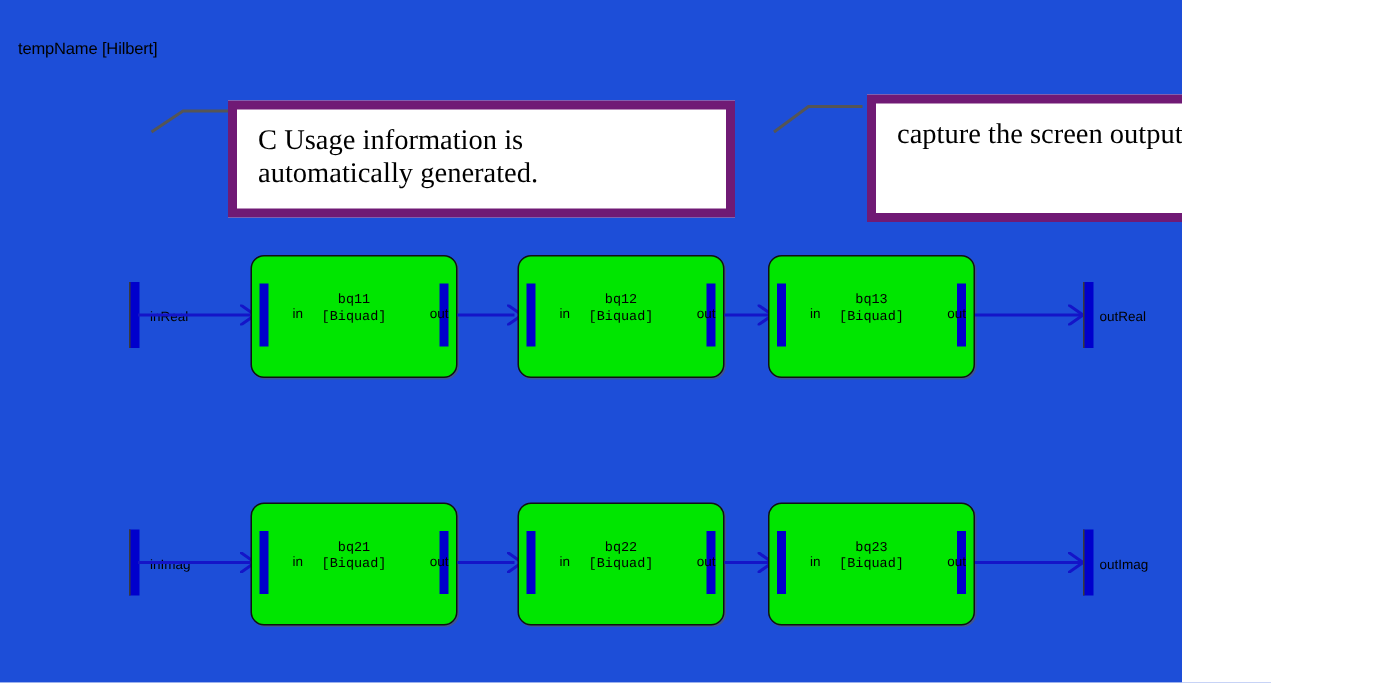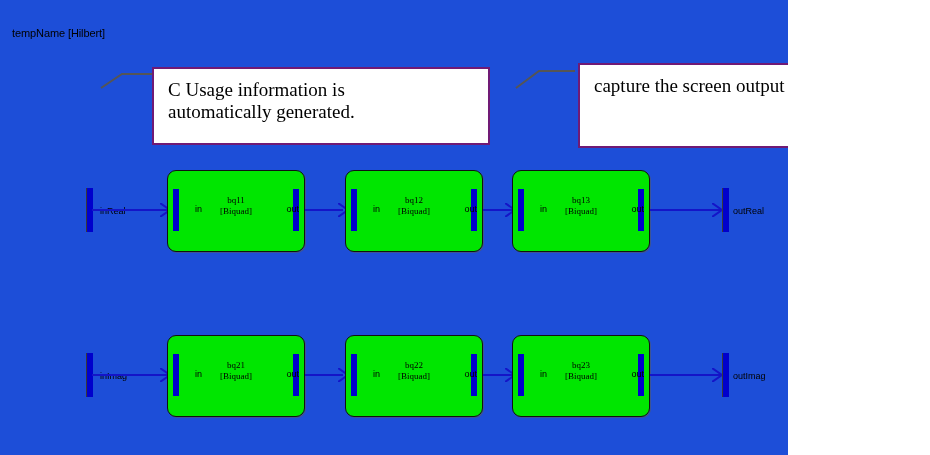--- a/index.html
+++ b/index.html
@@ -26,21 +26,21 @@
     font-family: "Liberation Sans", sans-serif;
     font-size: 11px;
     color: #000000;
     white-space: nowrap;
     letter-spacing: -0.1px;
   }
 
   
   .callout {
     position: absolute;
-    border: 2px solid #701a75;
+    border: 6px solid #701a75;
     background: #ffffff;
     box-sizing: border-box;
     font-family: "Liberation Serif", serif;
     font-size: 19px;
     line-height: 22px;
     color: #000000;
     padding: 10px 12px 8px 14px;
   }
   .callout-1 { left: 152px; top: 67px; width: 338px; height: 78px; }
   .callout-2 { left: 578px; top: 63px; width: 344px; height: 85px; }
@@ -123,21 +123,21 @@
   }
   .block-io-in  { left: 15px; }
   .block-io-out { right: 5px; }
 
   .block-title {
     position: absolute;
     left: 0;
     right: 0;
     top: 24px;
     text-align: center;
-    font-family: Liberation Serif, serif;
+    font-family: Liberation Mono, monospace;
     font-size: 9px;
     line-height: 11px;
     color: #000000;
   }
   .block-title span { display: block; }
 </style>
 </head>
 <body>
 
 <div id="canvas">

